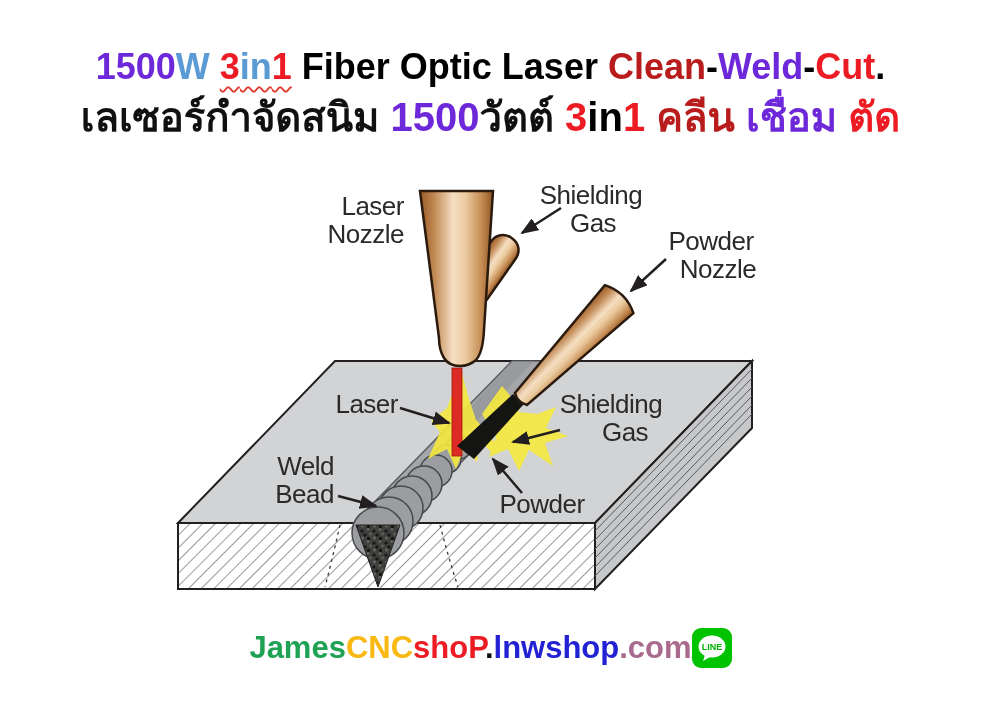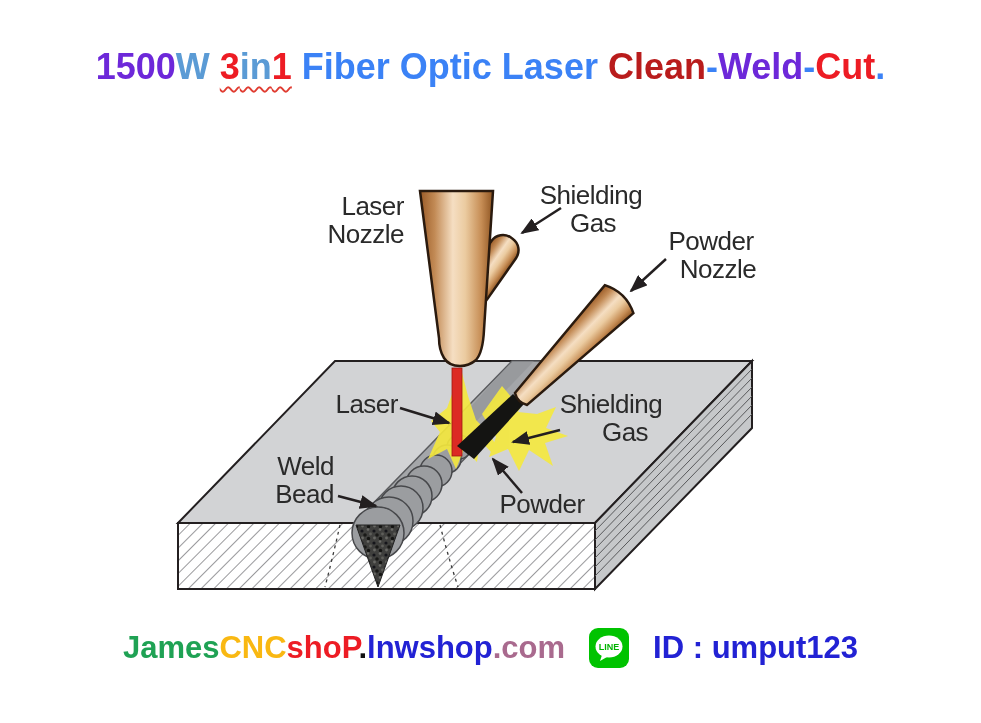--- a/index.html
+++ b/index.html
@@ -5,45 +5,46 @@
   html,body{margin:0;padding:0;background:#ffffff;}
   .page{position:relative;width:981px;height:723px;background:#ffffff;overflow:hidden;
         font-family:"Liberation Sans", sans-serif;}
   
   .title{position:absolute;top:44px;left:0;width:981px;text-align:center;font-weight:bold;}
   .title-line1{font-size:36px;line-height:46px;letter-spacing:0px;white-space:nowrap;}
   .title-line2{font-size:40px;line-height:54px;white-space:nowrap;}
   .wavy{text-decoration:underline wavy #e03c31;text-decoration-thickness:2px;text-underline-offset:7px;}
   .c-orange{color:#6d28d9}
   .c-lblue{color:#5B9BD5}
-  .c-blue{color:#3b82f6}
+  .c-blue{color:#000000}
   .c-red{color:#ED1C24}
   .c-green{color:#b91c1c}
   .c-black{color:#101010}
   
   .footer{position:absolute;top:628px;left:0;width:981px;display:flex;align-items:center;
-          justify-content:center;gap:24px;font-weight:bold;font-size:31px;}
+          justify-content:center;gap:0;font-weight:bold;font-size:31px;}
   .c-green2{color:#1FA254}
   .c-gold{color:#F9B812}
   .c-blue2{color:#2222D4}
   .c-mauve{color:#A96A8E}
   .site{white-space:nowrap;}
   .line-badge{width:40px;height:40px;display:inline-block;}
   
   .diagram{position:absolute;left:150px;top:158px;width:690px;height:450px;}
   .dg-label{font-family:"Liberation Sans", sans-serif;font-size:26px;fill:#2a2a2a;letter-spacing:-0.5px;}
   .dg-arrow{stroke:#231F20;stroke-width:2.5;fill:none;}
 </style>
 </head>
 <body>
 
 <div class="page">
 
   <div class="title">
     <div class="title-line1"><span class="c-orange">1500</span><span class="c-lblue">W</span><span> </span><span class="wavy"><span class="c-red">3</span><span class="c-lblue">in</span><span class="c-red">1</span></span><span class="c-blue"> Fiber Optic Laser </span><span class="c-green">Clean</span><span class="c-blue">-</span><span class="c-orange">Weld</span><span class="c-blue">-</span><span class="c-red">Cut</span><span class="c-blue">.</span></div>
+    <div class="title-line2"><span class="c-black">เลเซอร์กำจัดสนิม </span><span class="c-orange">1500</span><span class="c-black">วัตต์ </span><span class="c-red">3</span><span class="c-blue">in</span><span class="c-red">1</span><span class="c-green"> คลีน</span><span class="c-orange"> เชื่อม</span><span class="c-red"> ตัด</span></div>
   </div>
 
   <svg class="diagram" viewBox="150 158 690 450" width="690" height="450">
     <defs>
       <linearGradient id="copperV" x1="0" y1="0" x2="1" y2="0">
         <stop offset="0" stop-color="#9A5A26"></stop>
           <stop offset="0.2" stop-color="#C28A55"></stop>
         <stop offset="0.45" stop-color="#F5DEC2"></stop>
           <stop offset="0.62" stop-color="#EBCBA0"></stop>
         <stop offset="0.84" stop-color="#C68D55"></stop>
@@ -159,16 +160,15 @@
   <div class="footer">
     <span class="site"><span class="c-green2">James</span><span class="c-gold">CNC</span><span class="c-red">shoP</span><span class="c-black">.</span><span class="c-blue2">lnwshop</span><span class="c-mauve">.com</span></span>
 
     <svg class="line-badge" viewBox="0 0 40 40">
       <rect x="0" y="0" width="40" height="40" rx="9" fill="#00C300"></rect>
       <ellipse cx="20" cy="18.5" rx="13.5" ry="11" fill="#ffffff"></ellipse>
       <path d="M13,27 L11,33 L18,29 Z" fill="#ffffff"></path>
       <text x="20" y="22" text-anchor="middle" font-size="9" font-weight="bold" fill="#00B300" font-family="Liberation Sans, sans-serif">LINE</text>
     </svg>
 
-    <span class="c-blue2">ID : umput123</span>
   </div>
 
 </div>
 
 </body></html>

